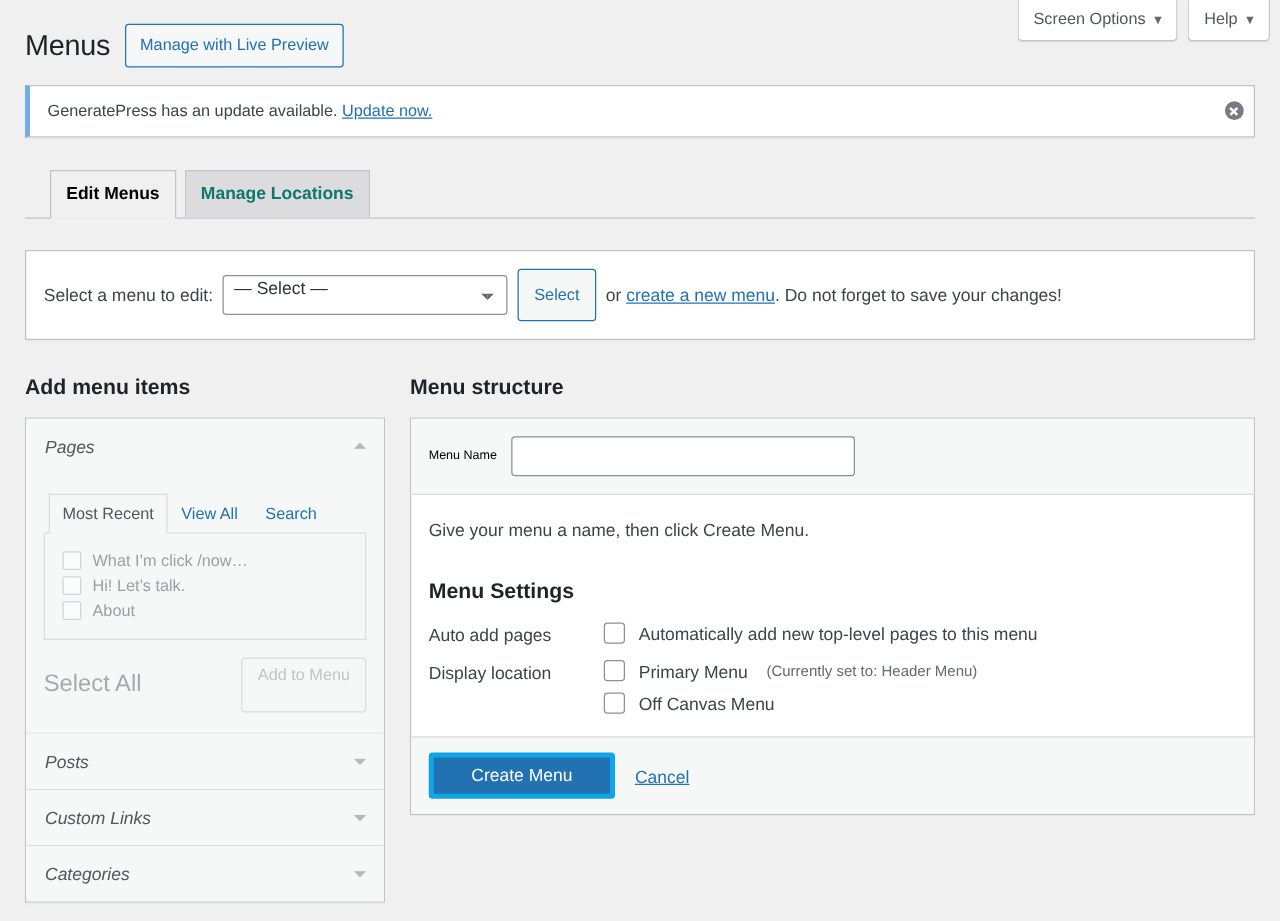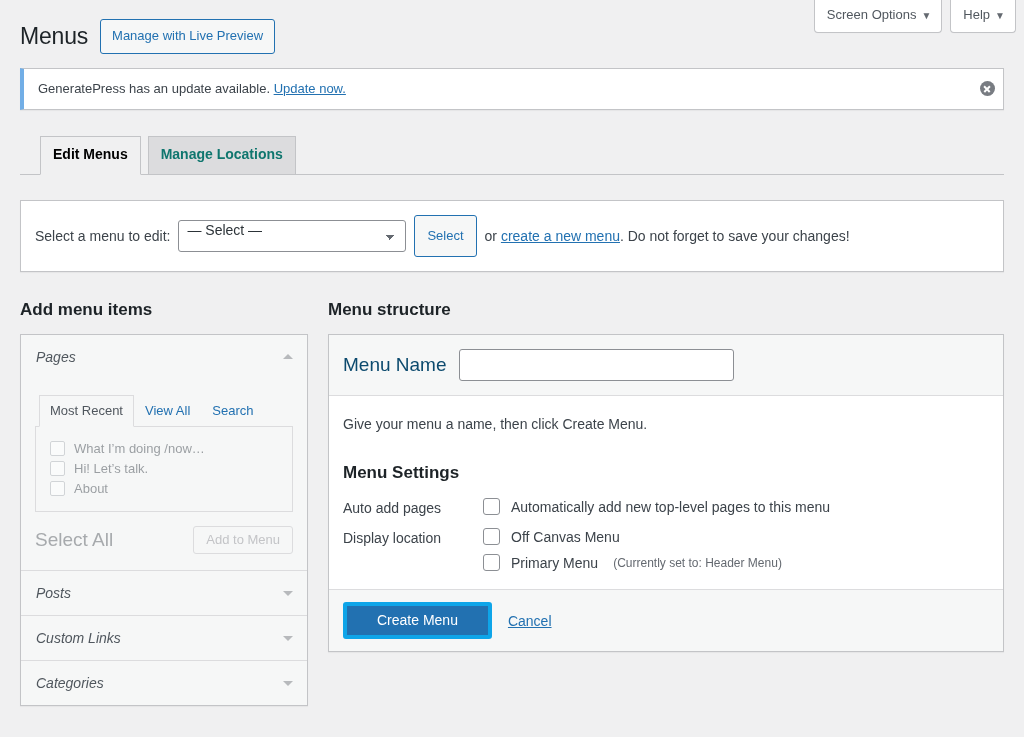--- a/index.html
+++ b/index.html
@@ -320,43 +320,43 @@
     font-size: 19px;
     color: #a7aaad;
     cursor: pointer;
     text-decoration: none;
   }
   .btn-add-menu {
     background: #f6f7f7;
     border: 1px solid #dcdcde;
     color: #c3c4c7;
     border-radius: 3px;
-    padding: 5px 12px 6px;
+    padding: 5px 12px 22px;
     font-size: 13px;
     cursor: default;
     font-family: "Liberation Sans", sans-serif;
   }
 
   
   .menu-edit-box {
     border: 1px solid #c3c4c7;
     background: #fff;
     box-shadow: 0 1px 1px rgba(0,0,0,.04);
   }
   .menu-name-row {
     background: #f6f7f7;
     border-bottom: 1px solid #dcdcde;
     padding: 14px 14px;
     display: flex;
     align-items: center;
     gap: 12px;
   }
   .menu-name-row label {
-    font-size: 19px;
-    color: #0c4a6e;
+    font-size: 10px;
+    color: #000000;
     text-align: right;
   }
   input.menu-name-input {
     width: 275px;
     height: 32px;
     border: 1px solid #8c8f94;
     border-radius: 3px;
     padding: 0 8px;
     font-size: 14px;
     background: #fff;
@@ -505,21 +505,21 @@
 
             <div class="inner-tabs">
               <div class="inner-tab active">Most Recent</div>
               <div class="inner-tab">View All</div>
               <div class="inner-tab">Search</div>
             </div>
 
             <div class="page-list">
               <div class="page-item">
                 <span class="cb"></span>
-                <span class="pname">What I’m doing /now…</span>
+                <span class="pname">What I’m click /now…</span>
               </div>
               <div class="page-item">
                 <span class="cb"></span>
                 <span class="pname">Hi! Let’s talk.</span>
               </div>
               <div class="page-item">
                 <span class="cb"></span>
                 <span class="pname">About</span>
               </div>
             </div>
@@ -578,26 +578,26 @@
                 <span class="cb-label">Automatically add new top-level pages to this menu</span>
               </div>
             </div>
           </div>
 
           <div class="setting-row">
             <div class="setting-label">Display location</div>
             <div class="setting-fields">
               <div class="cb-row">
                 <span class="wp-cb"></span>
-                <span class="cb-label">Off Canvas Menu</span>
+                <span class="cb-label">Primary Menu</span>
+                <span class="cb-note">(Currently set to: Header Menu)</span>
               </div>
               <div class="cb-row">
                 <span class="wp-cb"></span>
-                <span class="cb-label">Primary Menu</span>
-                <span class="cb-note">(Currently set to: Header Menu)</span>
+                <span class="cb-label">Off Canvas Menu</span>
               </div>
             </div>
           </div>
         </div>
 
         <div class="menu-footer">
           <button class="btn-primary">Create Menu</button>
           <a href="#" class="cancel-link">Cancel</a>
         </div>
 

